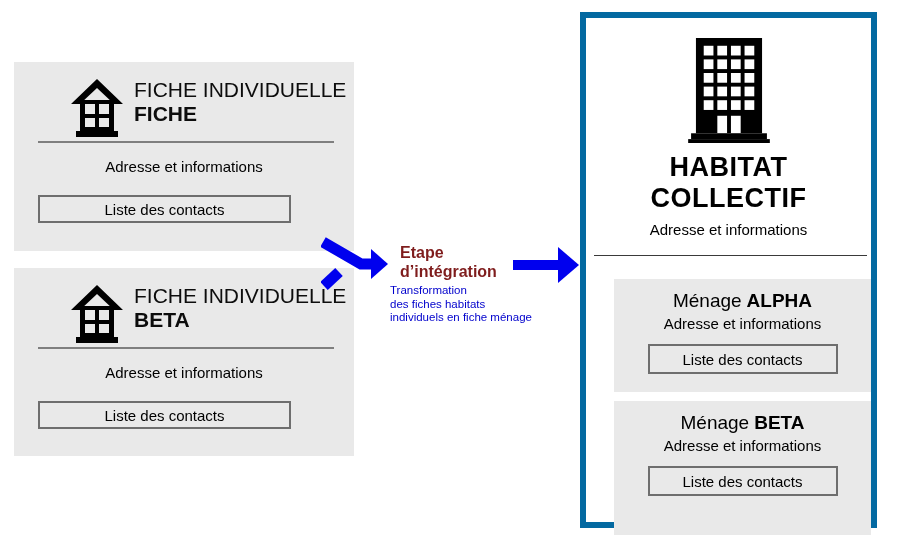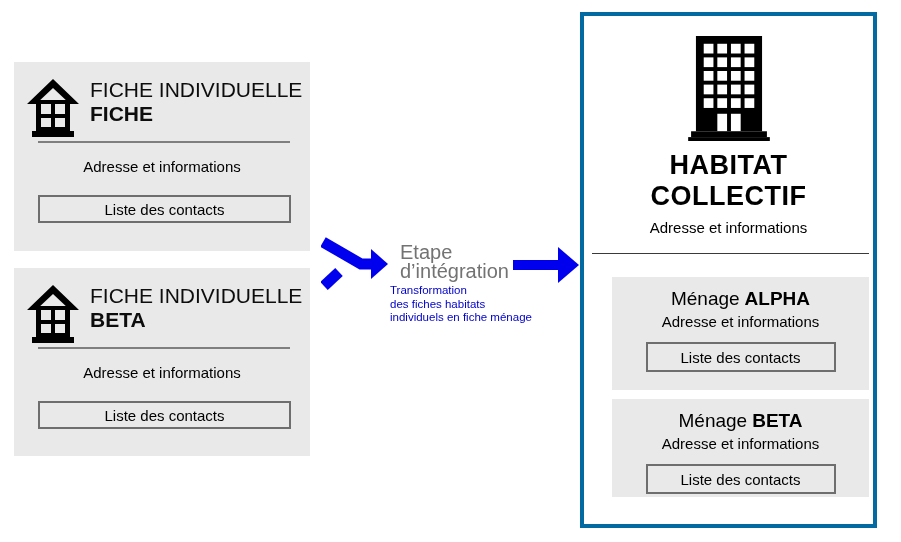--- a/index.html
+++ b/index.html
@@ -9,20 +9,21 @@
     font-family:"Liberation Sans", sans-serif;
     color:#000;
     overflow:hidden;
   }
   .bold { font-weight:bold; }
 
   
   .ind-card {
     position:absolute; left:14px; width:296px; height:189px;
     background:#e9e9e9;
+    padding-left:44px;
   }
   .ind-card.first  { top:62px; }
   .ind-card.second { top:268px; height:188px; }
 
   .ind-header { display:flex; align-items:flex-start; padding:13px 0 0 12px; }
   .house-svg { width:54px; height:63px; flex:0 0 auto; }
   .ind-title { margin-left:10px; font-size:21px; line-height:24px; padding-top:3px; color:#0d0d0d; }
 
   .ind-divider {
     position:absolute; left:24px; right:20px; top:79px;
@@ -37,48 +38,48 @@
     box-sizing:border-box; background:#e9e9e9; border:2px solid #6e6e6e;
     display:flex; align-items:center; justify-content:center;
     font-size:15px; cursor:default;
   }
 
   
   .merge-arrow-svg { position:absolute; left:321px; top:237px; }
   .flow-arrow-svg  { position:absolute; left:513px; top:246px; }
   .integration-title {
     position:absolute; left:400px; top:243px;
-    color:#737373; font-weight:normal; font-size:20px; line-height:19px;
+    color:#7f1d1d; font-weight:bold; font-size:16px; line-height:19px;
     white-space:pre-line;
   }
   .integration-desc {
     position:absolute; left:390px; top:284px;
     color:#0000cc; font-size:11.5px; line-height:13.5px;
     white-space:pre-line;
   }
 
   
   .collective-panel {
     position:absolute; left:580px; top:12px; width:297px; height:516px;
-    box-sizing:border-box; background:#ffffff; border:4px solid #0369a1;
+    box-sizing:border-box; background:#ffffff; border:6px solid #0369a1;
   }
   .building-svg { display:block; margin:20px auto 0; }
   .collective-title {
     text-align:center; font-weight:bold; font-size:27px; line-height:31px;
     margin-top:9px; white-space:pre-line; letter-spacing:0.5px;
   }
   .collective-address { text-align:center; font-size:15px; margin-top:7px; }
   .collective-divider { border-top:1px solid #3a3a3a; margin:17px 4px 0 8px; }
 
   .household-card {
     position:absolute; left:28px; width:257px; height:113px;
     background:#e9e9e9;
   }
   .household-card.first  { top:261px; }
-  .household-card.second { top:383px; height:98px; }
+  .household-card.second { top:383px; height:134px; }
   .hh-title   { text-align:center; font-size:19px; margin-top:11px; }
   .hh-title .prefix { margin-right:5px; }
   .hh-address { text-align:center; font-size:15px; margin-top:3px; }
   .hh-btn {
     margin:12px auto 0; width:190px; height:30px; box-sizing:border-box;
     background:#e9e9e9; border:2px solid #6e6e6e;
     display:flex; align-items:center; justify-content:center;
     font-size:15px; cursor:default;
   }
 </style>

